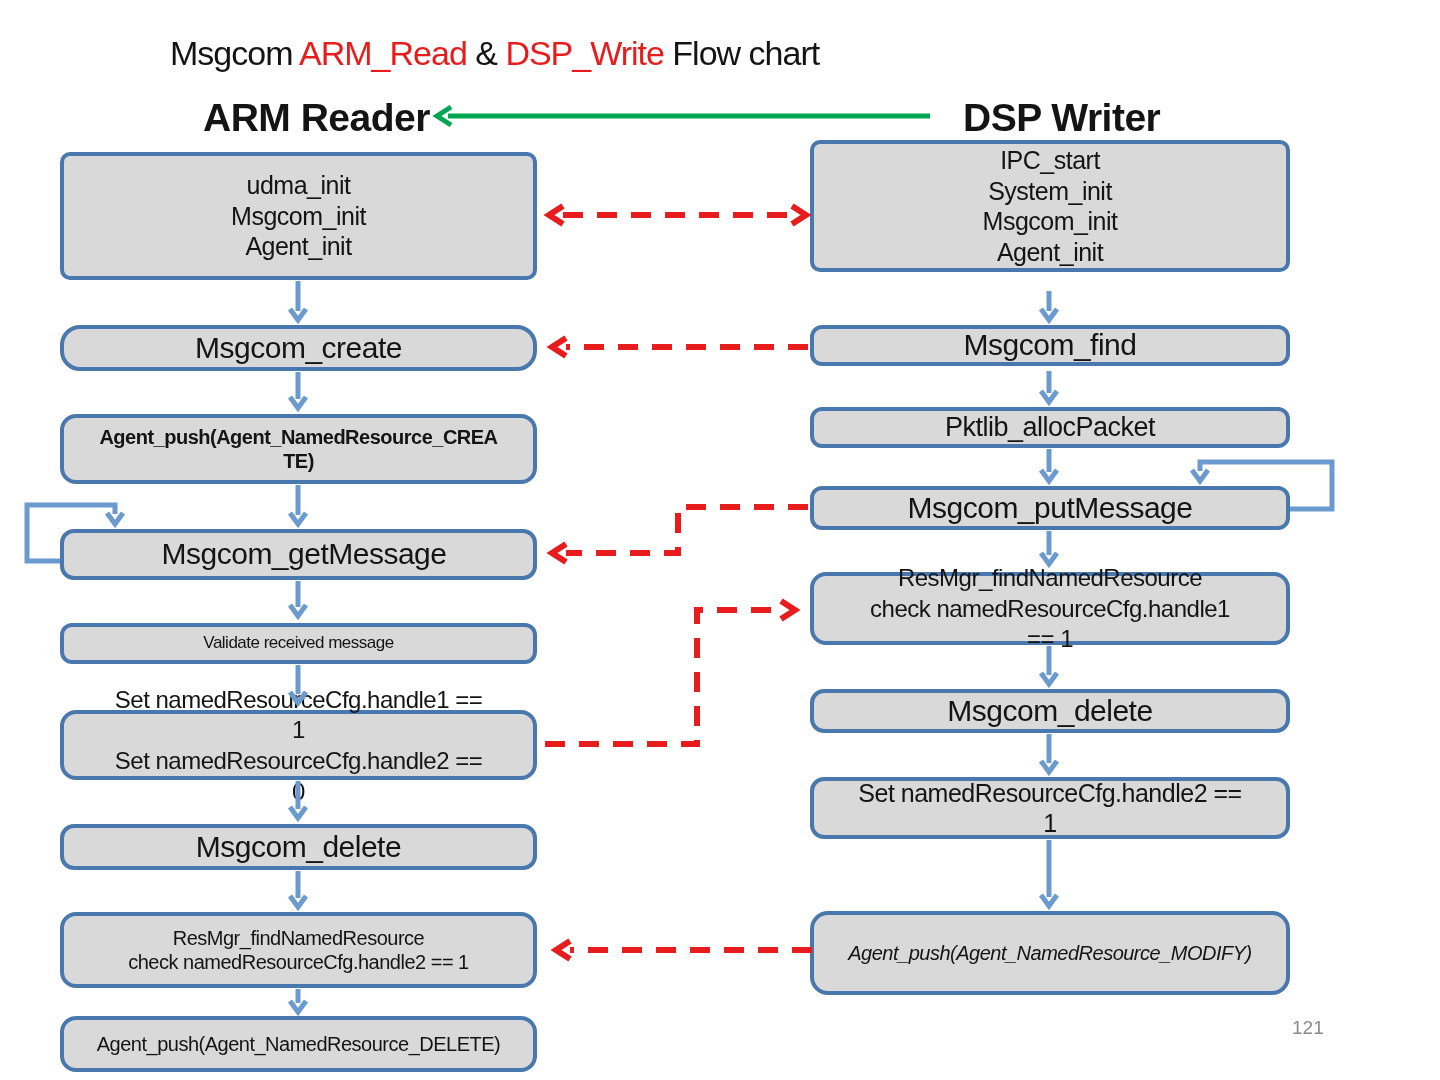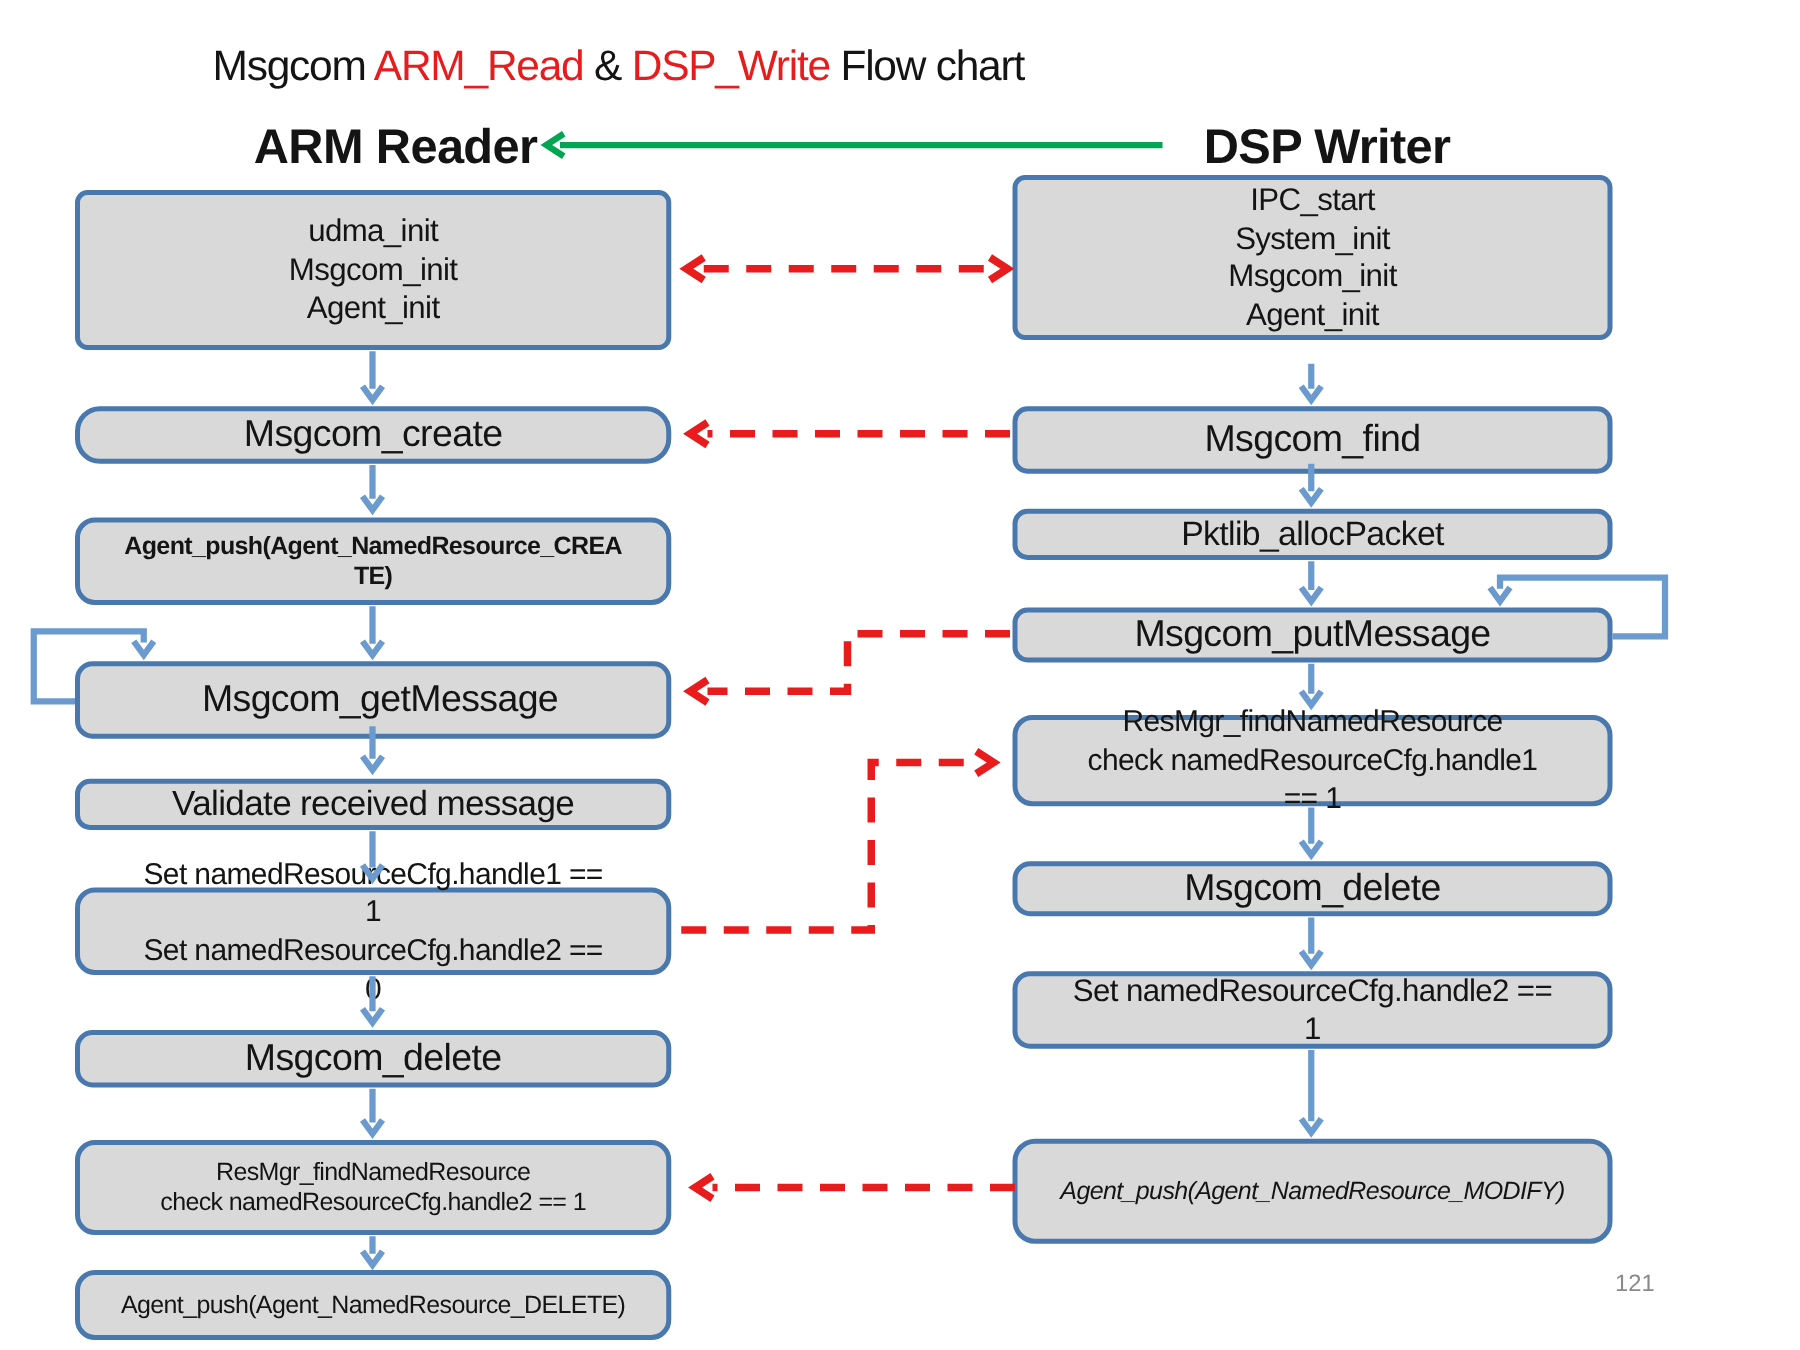--- a/index.html
+++ b/index.html
@@ -36,29 +36,29 @@
   .overflow-label{
     position:absolute;box-sizing:border-box;z-index:3;
     display:flex;align-items:center;justify-content:center;text-align:center;
     white-space:pre-line;line-height:1.28;letter-spacing:-0.5px;color:var(--text-black);
   }
   .arm{left:60px;width:477px;}
   .dsp{left:810px;width:480px;}
   .arm1{top:152px;height:128px;border-radius:10px;font-size:25px;}
   .arm2{top:325px;height:46px;border-radius:20px;font-size:30px;}
   .arm3{top:414px;height:70px;border-radius:16px;font-size:20px;font-weight:bold;}
-  .arm4{top:529px;height:62px;border-radius:14px;font-size:30px;padding-left:19px;}
-  .arm5{top:623px;height:41px;border-radius:12px;font-size:28px;}
+  .arm4{top:529px;height:51px;border-radius:14px;font-size:30px;padding-left:19px;}
+  .arm5{top:623px;height:41px;border-radius:12px;font-size:17px;}
   .arm6{top:710px;height:70px;border-radius:16px;}
   .arm6text{left:60px;width:477px;top:681px;height:130px;font-size:24px;}
   .arm7{top:824px;height:46px;border-radius:14px;font-size:30px;}
   .arm8{top:912px;height:76px;border-radius:16px;font-size:20px;}
   .arm9{top:1016px;height:56px;border-radius:16px;font-size:20px;}
   .dsp1{top:140px;height:132px;border-radius:10px;font-size:25px;}
-  .dsp2{top:325px;height:54px;border-radius:12px;font-size:30px;}
+  .dsp2{top:325px;height:41px;border-radius:12px;font-size:30px;}
   .dsp3{top:407px;height:41px;border-radius:12px;font-size:27px;}
   .dsp4{top:486px;height:44px;border-radius:12px;font-size:30px;}
   .dsp5{top:572px;height:73px;border-radius:16px;}
   .dsp5text{left:810px;width:480px;top:563px;height:92px;font-size:24px;}
   .dsp6{top:689px;height:44px;border-radius:14px;font-size:30px;}
   .dsp7{top:777px;height:62px;border-radius:14px;font-size:25px;}
   .dsp8{top:911px;height:84px;border-radius:18px;font-size:20px;font-style:italic;}
   .wires{position:absolute;left:0;top:0;width:1440px;height:1080px;z-index:4;pointer-events:none;}
   .wires .blue{stroke:var(--flow-arrow-blue);stroke-width:5;fill:none;}
   .wires .red{stroke:var(--accent-red);stroke-width:6;fill:none;}

